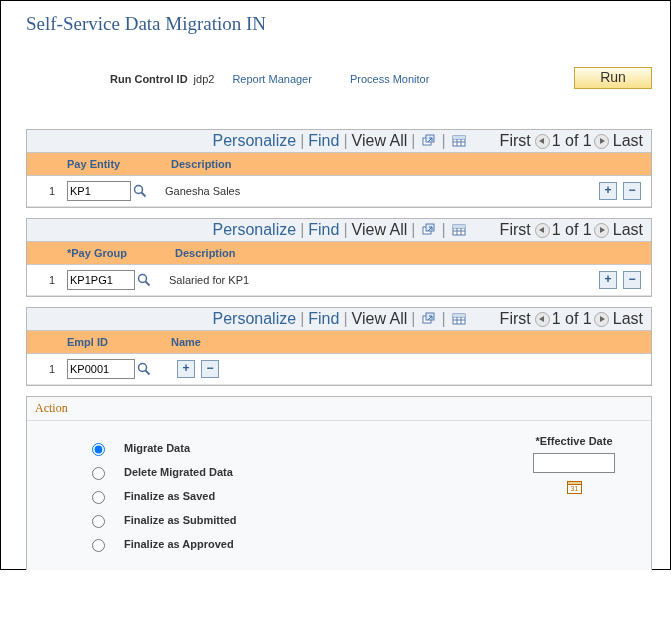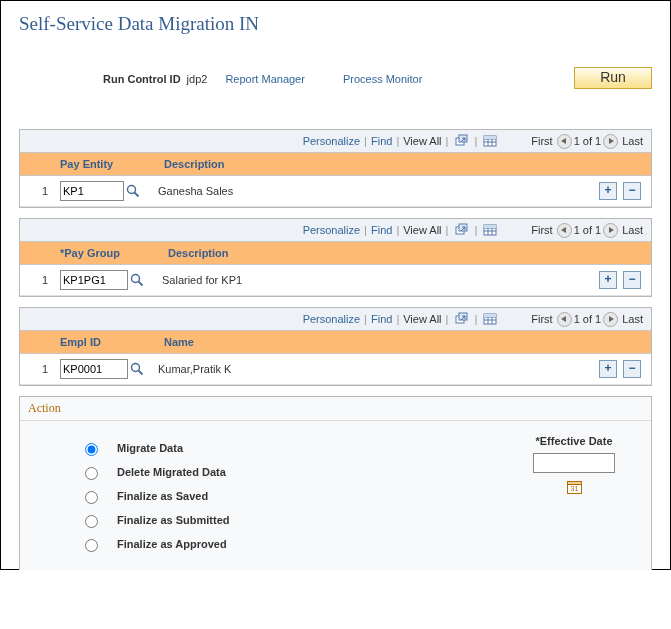--- a/index.html
+++ b/index.html
@@ -1,26 +1,26 @@
 <!DOCTYPE html>
 <html><head>
 <meta charset="utf-8">
 <style>
   body { margin: 0; padding: 0; font-family: Arial, sans-serif; font-size: 11px; background: #fff; color: #333; }
-  .frame { width: 671px; height: 570px; border: 1px solid #000; box-sizing: border-box; padding: 8px 18px 18px 18px; position: relative; }
+  .frame { width: 671px; height: 570px; border: 1px solid #000; box-sizing: border-box; padding: 8px 18px 18px 25px; position: relative; }
   .page-title { font-size: 19px; color: #365f91; font-family: Georgia, serif; font-weight: normal; margin: 4px 0 34px 0; }
   .rc-row { display: flex; align-items: center; margin: 0 0 40px 84px; height: 20px; position: relative; }
   .rc-label { font-weight: bold; color: #333; }
   .rc-value { margin-left: 6px; margin-right: 18px; }
   .link { color: #336699; cursor: pointer; }
   .link.sep { margin-right: 38px; }
   .run-btn { position: absolute; right: 0; top: -2px; width: 76px; height: 20px; background: linear-gradient(#fefcea, #f9e08b); border: 1px solid #c8a63a; color: #333; text-align: center; line-height: 18px; cursor: pointer; font-size: 14px; }
 
   .grid { border: 1px solid #b8b8b8; margin-bottom: 10px; }
-  .grid-toolbar { height: 22px; background: #eef1f6; border-bottom: 1px solid #c8c8c8; display: flex; align-items: center; padding: 0 6px; font-size: 11px; }
+  .grid-toolbar { height: 22px; background: #eef1f6; border-bottom: 1px solid #c8c8c8; display: flex; align-items: center; padding: 0 6px; font-size: 16px; }
   .tb-spacer { flex:1; }
   .tb-link { color: #336699; cursor: pointer; }
   .tb-sep { color: #999; margin: 0 4px; }
   .tb-plain { color: #333; }
   .tb-icon { display:inline-block; width:14px; height:14px; vertical-align: middle; margin: 0 2px; cursor:pointer; }
   .nav-arrow { display:inline-block; width:13px; height:13px; border-radius:50%; background:#e8e8e8; border:1px solid #aaa; vertical-align:middle; position:relative; cursor:pointer; margin: 0 2px;}
   .nav-arrow::after { content:''; position:absolute; top:3px; width:0; height:0; border-top:3.5px solid transparent; border-bottom:3.5px solid transparent; }
   .nav-arrow.left::after { left:3px; border-right:5px solid #666; }
   .nav-arrow.right::after { left:5px; border-left:5px solid #666; }
   .first-last { color:#333; margin: 0 2px; }
@@ -227,21 +227,20 @@
           <div class="col-num">1</div>
           <div class="col-key ">
             <input type="text" class="cell w" value="KP0001" style="">
             <span class="lookup-icon">
               <svg width="14" height="14">
                 <circle cx="5.5" cy="5.5" r="4" fill="none" stroke="#4a6a9a" stroke-width="1.5"></circle>
                 <line x1="8.5" y1="8.5" x2="12.5" y2="12.5" stroke="#4a6a9a" stroke-width="1.8"></line>
               </svg>
             </span>
           </div>
-          <div class="col-desc">Kumar,Pratik K</div>
           <div class="col-act">
             <div class="pm-btn">+</div>
             <div class="pm-btn">−</div>
           </div>
         </div>
       </div>
     </div>
 
   <div class="action-box">
     <div class="action-title">Action</div>

